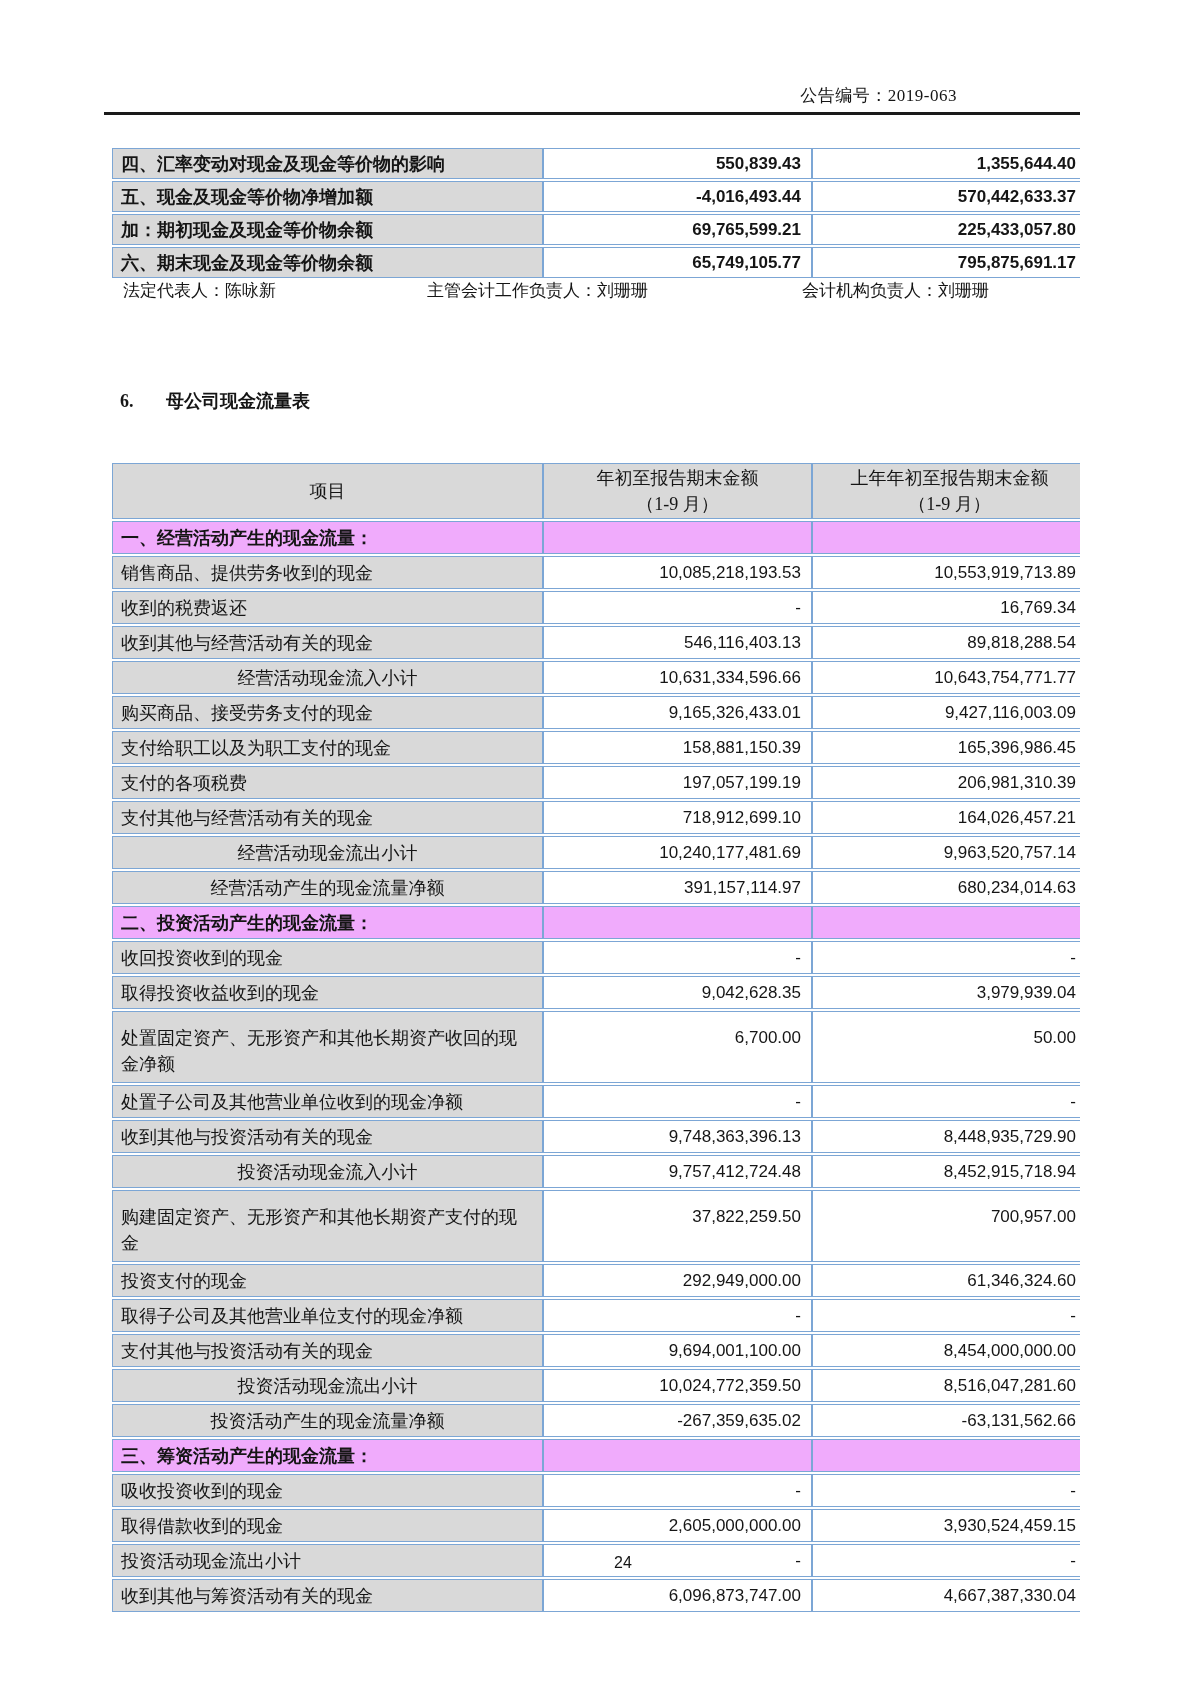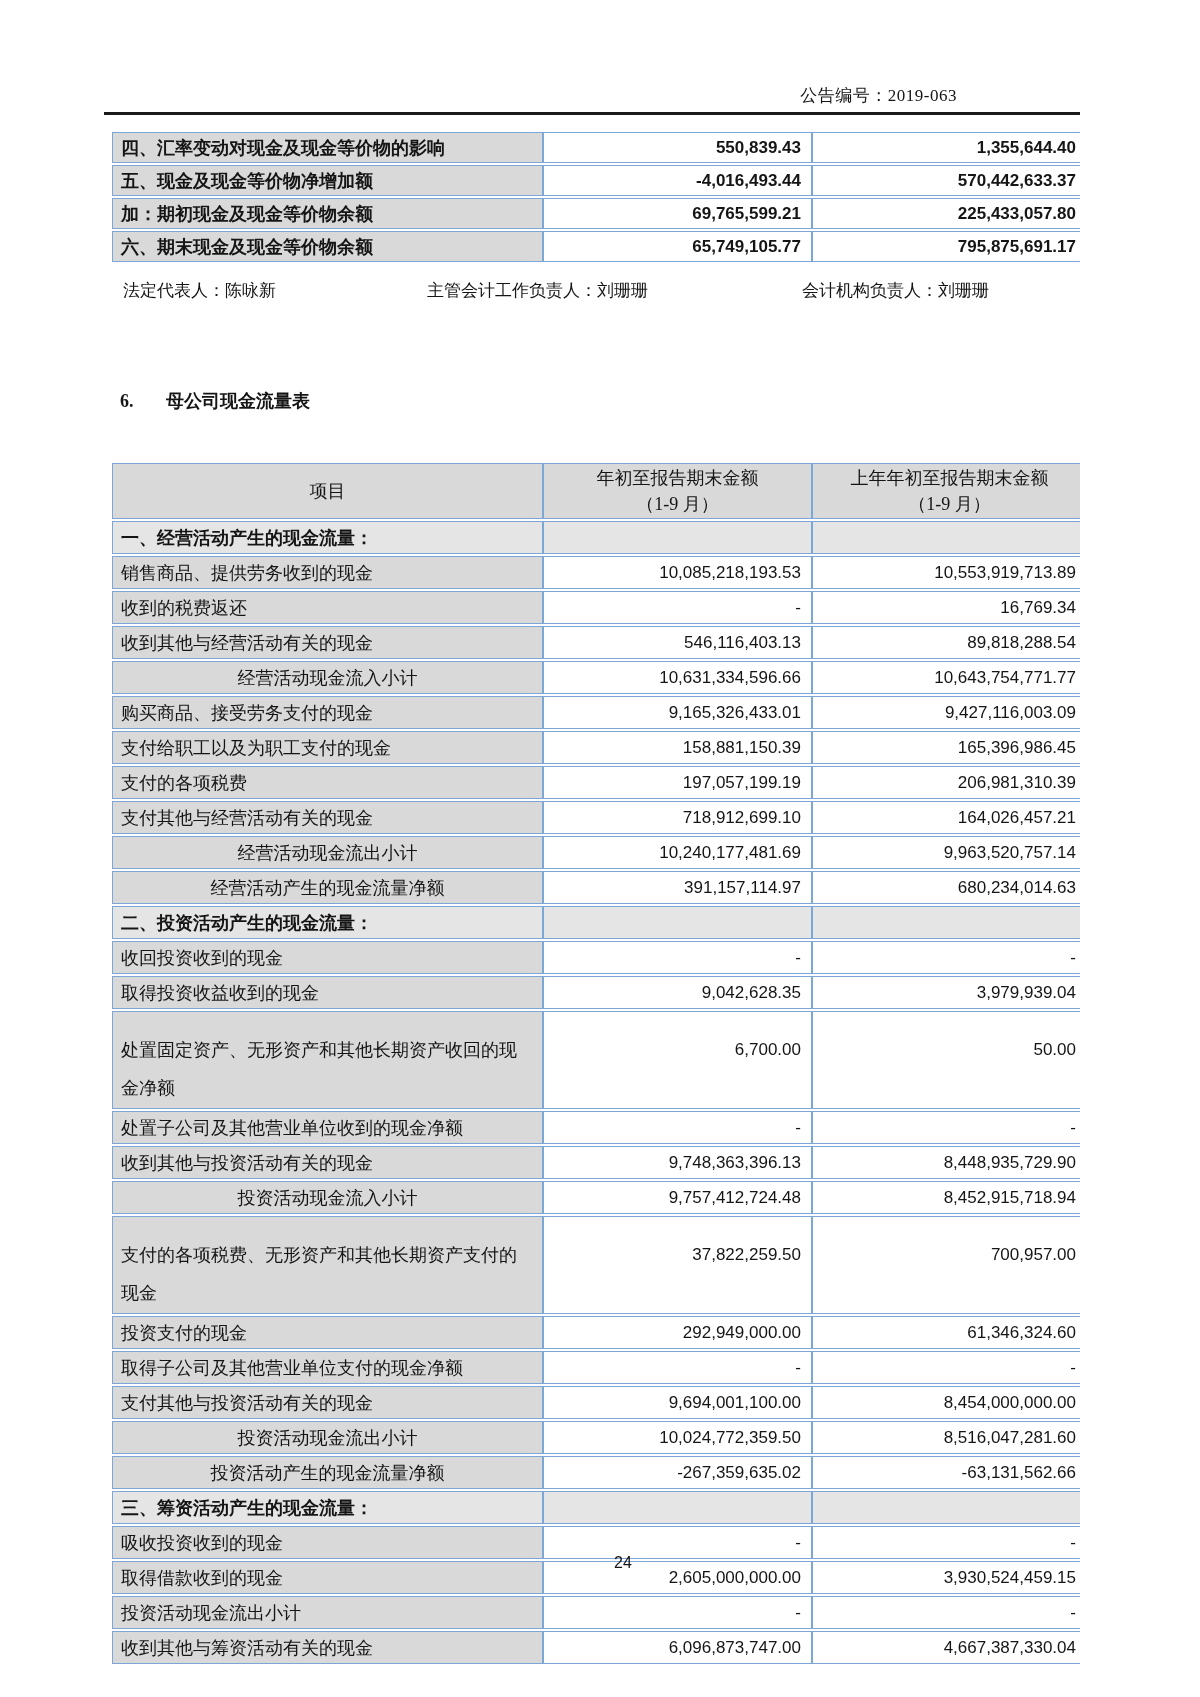--- a/index.html
+++ b/index.html
@@ -49,21 +49,21 @@
   table.fin td.lbl { background: #d9d9d9; }
   table.fin td.num {
     font-family: "Liberation Sans", sans-serif;
     font-size: 17px;
     text-align: right;
     padding-right: 10px;
   }
   table.fin tr.bold td.lbl { font-weight: bold; }
 
   
-  .summary-table { position: absolute; top: 130px; left: 112px; }
+  .summary-table { position: absolute; top: 146px; left: 112px; }
   .summary-table td { height: 27px; font-weight: bold; }
 
   
   .signatures { position: absolute; top: 279px; left: 2px; width: 1200px; height: 24px; font-size: 17px; }
   .sig-1 { position: absolute; left: 121px; }
   .sig-2 { position: absolute; left: 425px; }
   .sig-3 { position: absolute; left: 800px; }
 
   
   .section-heading { position: absolute; top: 389px; left: 120px; font-size: 18px; font-weight: bold; }
@@ -73,23 +73,23 @@
   
   .main-table { position: absolute; top: 461px; left: 112px; }
   .main-table td { height: 29px; }
   .main-table tr.hdr td {
     height: 52px;
     background: #d9d9d9;
     text-align: center;
     vertical-align: middle;
   }
   .main-table tr.hdr td .h1, .main-table tr.hdr td .h2 { display: block; line-height: 26px; }
-  .main-table tr.sec td { background: #e5e5e5; font-weight: bold; }
+  .main-table tr.sec td { background: #f0abfc; font-weight: bold; }
   .main-table tr.sub td.lbl { text-align: center; font-weight: normal; }
-  .main-table tr.two td { height: 56px; vertical-align: top; padding-top: 19px; line-height: 38px; margin-top: 32px; }
+  .main-table tr.two td { height: 56px; vertical-align: top; padding-top: 13px; line-height: 26px; margin-top: 32px; }
 
   
   .page-number {
     position: absolute;
     top: 1554px;
     left: 113px;
     width: 1020px;
     text-align: center;
     font-size: 16px;
     font-family: "Liberation Sans", sans-serif;
@@ -248,21 +248,21 @@
       <td class="lbl">收到其他与投资活动有关的现金</td>
       <td class="num">9,748,363,396.13</td>
       <td class="num">8,448,935,729.90</td>
     </tr>
     <tr class="sub">
       <td class="lbl">投资活动现金流入小计</td>
       <td class="num">9,757,412,724.48</td>
       <td class="num">8,452,915,718.94</td>
     </tr>
     <tr class="two">
-      <td class="lbl">支付的各项税费、无形资产和其他长期资产支付的现金</td>
+      <td class="lbl">购建固定资产、无形资产和其他长期资产支付的现金</td>
       <td class="num">37,822,259.50</td>
       <td class="num">700,957.00</td>
     </tr>
     <tr>
       <td class="lbl">投资支付的现金</td>
       <td class="num">292,949,000.00</td>
       <td class="num">61,346,324.60</td>
     </tr>
     <tr>
       <td class="lbl">取得子公司及其他营业单位支付的现金净额</td>

